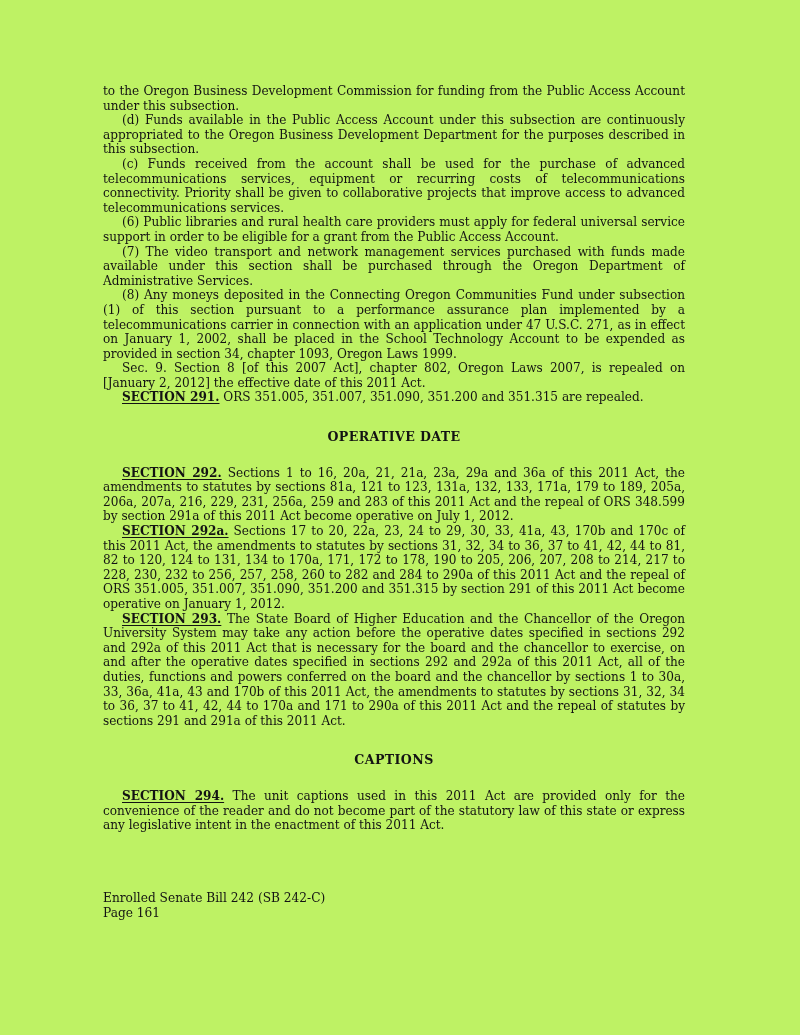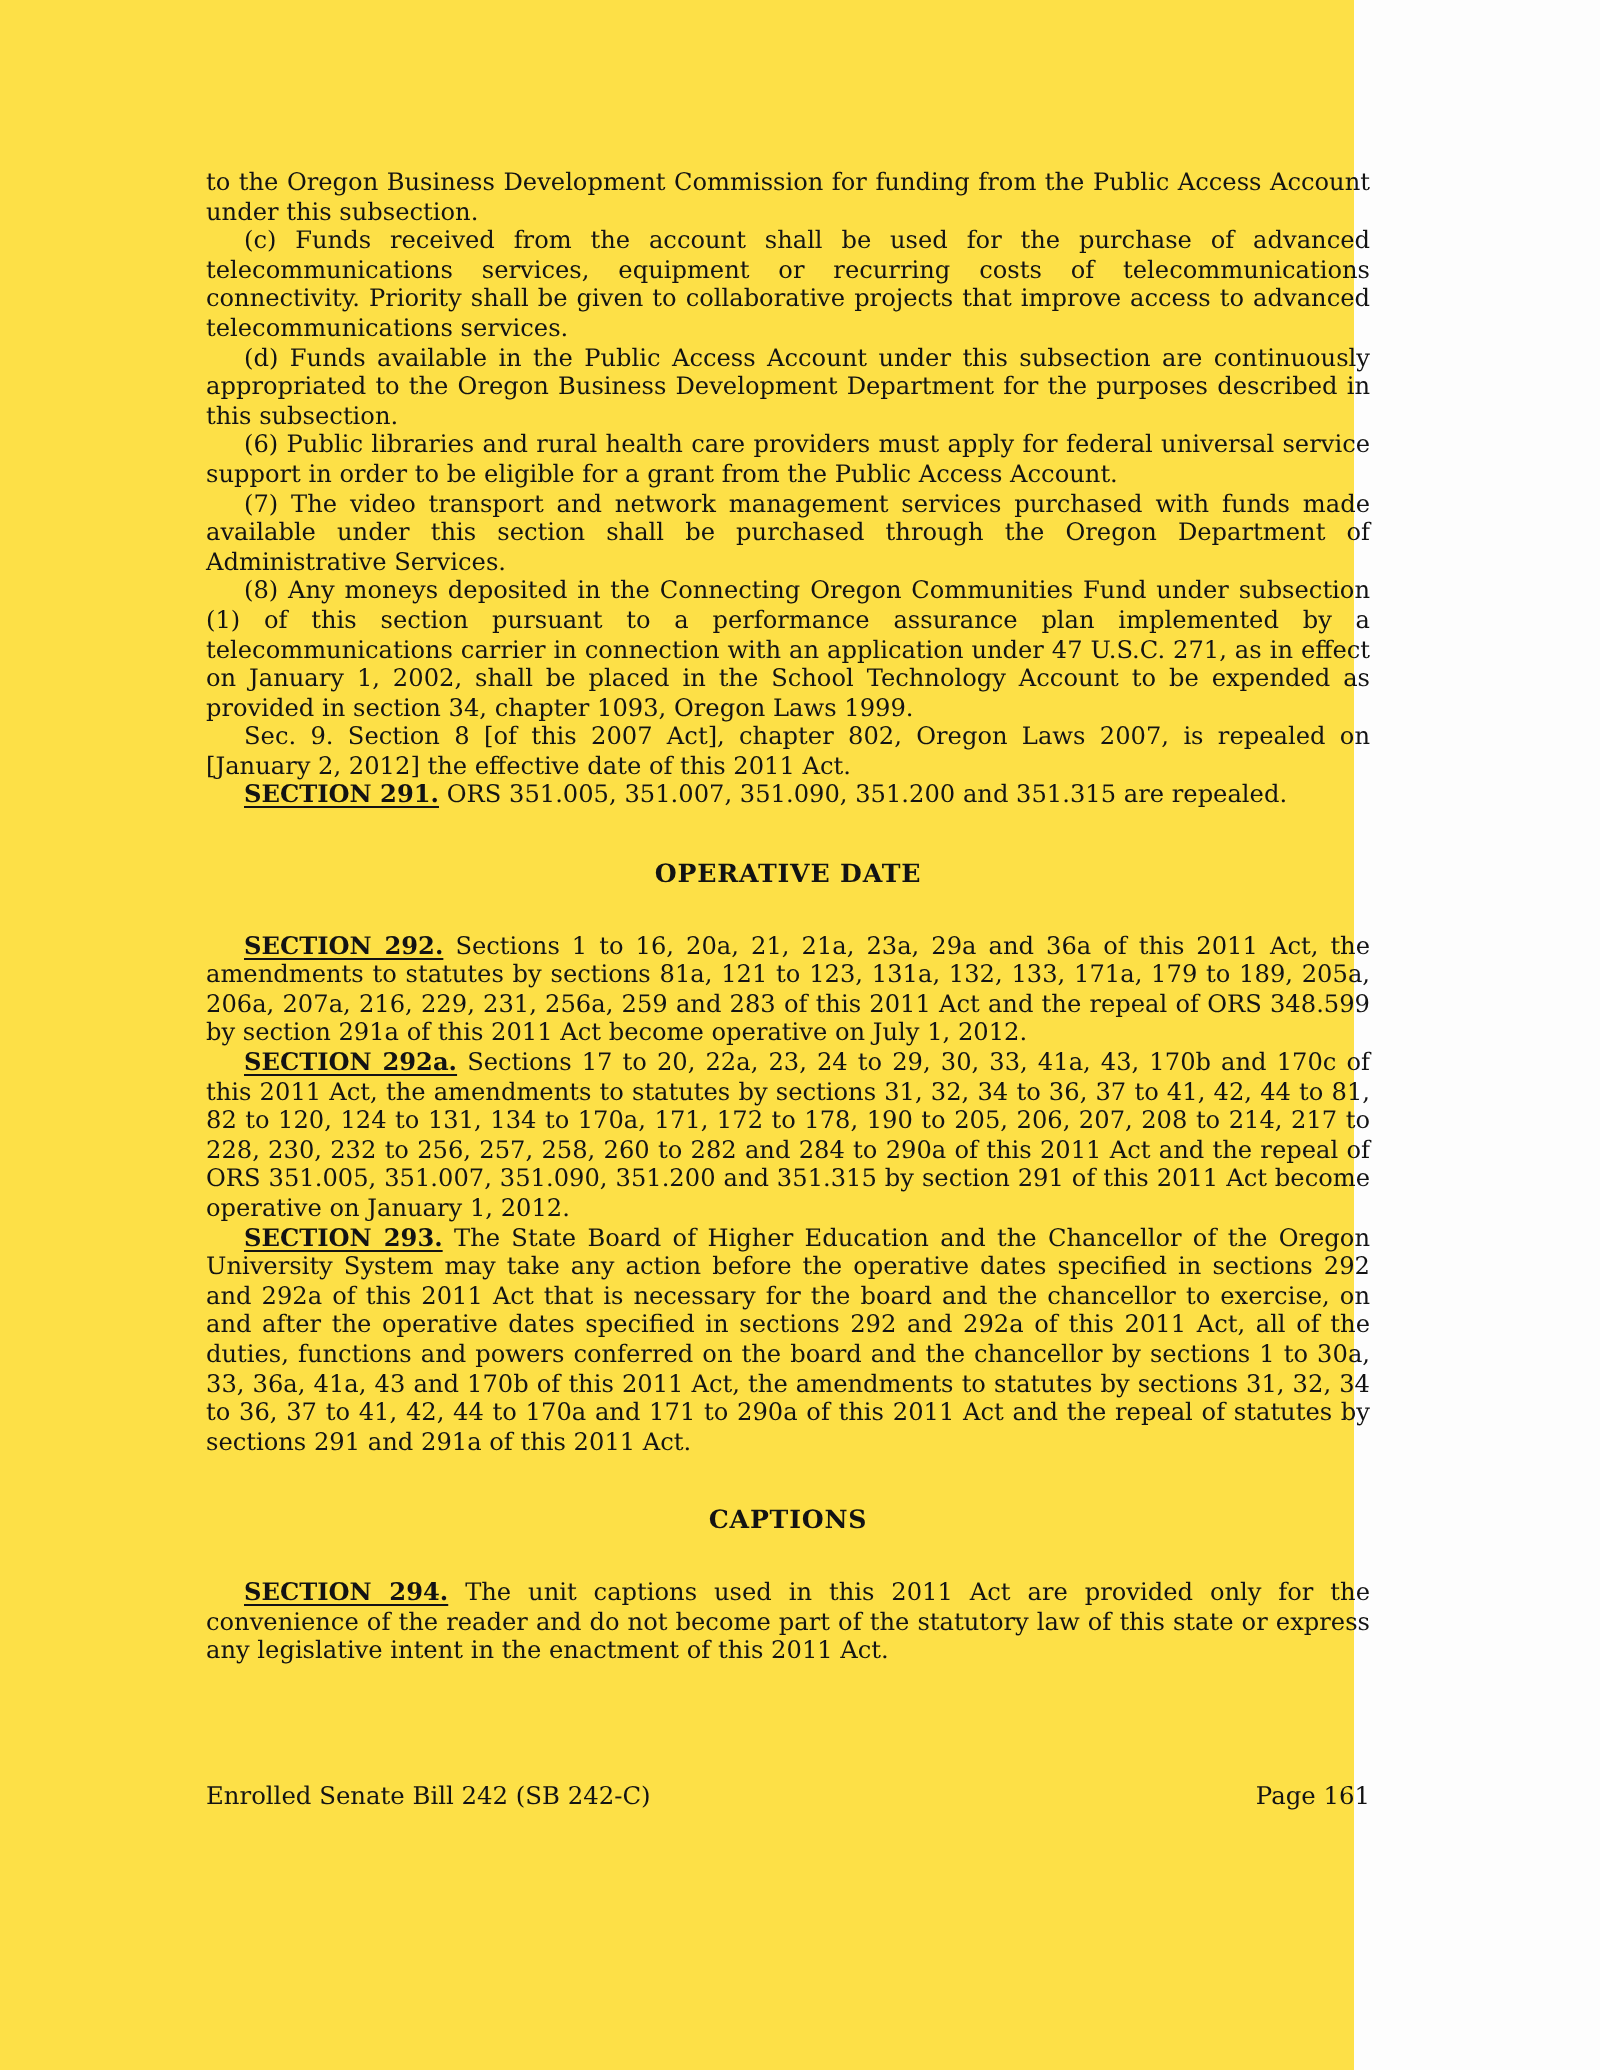--- a/index.html
+++ b/index.html
@@ -6,23 +6,23 @@
   html, body {
     width: 800px;
     height: 1035px;
     background: #fdfdfd;
     font-family: "DejaVu Serif", "Liberation Serif", serif;
     color: #131313;
     overflow: hidden;
   }
   .page {
     position: relative;
-    width: 677px;
+    width: 800px;
     height: 1035px;
-    background: #fde047;
+    background: #bef264;
   }
   .doc-body {
     position: absolute;
     left: 103px;
     top: 84px;
     width: 582px;
     font-size: 12.1px;
     line-height: 14.6px;
   }
   .para {
@@ -42,30 +42,31 @@
   }
   .footer {
     position: absolute;
     left: 103px;
     top: 891px;
     width: 582px;
     display: flex;
     justify-content: space-between;
     font-size: 12.2px;
     line-height: 14.6px;
+    flex-direction: column;
   }
 </style>
 </head>
 <body>
 
 <div class="page">
   <div class="doc-body">
       <p class="para"><span>to the Oregon Business Development Commission for funding from the Public Access Account under this subsection.</span></p>
+      <p class="para indent"><span>(d) Funds available in the Public Access Account under this subsection are continuously appropriated to the Oregon Business Development Department for the purposes described in this subsection.</span></p>
       <p class="para indent"><span>(c) Funds received from the account shall be used for the purchase of advanced telecommunications services, equipment or recurring costs of telecommunications connectivity. Priority shall be given to collaborative projects that improve access to advanced telecommunications services.</span></p>
-      <p class="para indent"><span>(d) Funds available in the Public Access Account under this subsection are continuously appropriated to the Oregon Business Development Department for the purposes described in this subsection.</span></p>
       <p class="para indent"><span>(6) Public libraries and rural health care providers must apply for federal universal service support in order to be eligible for a grant from the Public Access Account.</span></p>
       <p class="para indent"><span>(7) The video transport and network management services purchased with funds made available under this section shall be purchased through the Oregon Department of Administrative Services.</span></p>
       <p class="para indent"><span>(8) Any moneys deposited in the Connecting Oregon Communities Fund under subsection (1) of this section pursuant to a performance assurance plan implemented by a telecommunications carrier in connection with an application under 47 U.S.C. 271, as in effect on January 1, 2002, shall be placed in the School Technology Account to be expended as provided in section 34, chapter 1093, Oregon Laws 1999.</span></p>
       <p class="para indent"><span class="s-b">Sec. 9.</span><span> Section 8 [</span><span class="s-i">of this 2007 Act</span><span>]</span><span class="s-b">, chapter 802, Oregon Laws 2007,</span><span> is repealed on [</span><span class="s-i">January 2, 2012</span><span>] </span><span class="s-b">the effective date of this 2011 Act</span><span>.</span></p>
       <p class="para indent"><span class="s-bu">SECTION 291.</span><span class="s-b"> ORS 351.005, 351.007, 351.090, 351.200 and 351.315 are repealed.</span></p>
       <div class="heading">OPERATIVE DATE</div>
       <p class="para indent"><span class="s-bu">SECTION 292.</span><span class="s-b"> Sections 1 to 16, 20a, 21, 21a, 23a, 29a and 36a of this 2011 Act, the amendments to statutes by sections 81a, 121 to 123, 131a, 132, 133, 171a, 179 to 189, 205a, 206a, 207a, 216, 229, 231, 256a, 259 and 283 of this 2011 Act and the repeal of ORS 348.599 by section 291a of this 2011 Act become operative on July 1, 2012.</span></p>
       <p class="para indent"><span class="s-bu">SECTION 292a.</span><span class="s-b"> Sections 17 to 20, 22a, 23, 24 to 29, 30, 33, 41a, 43, 170b and 170c of this 2011 Act, the amendments to statutes by sections 31, 32, 34 to 36, 37 to 41, 42, 44 to 81, 82 to 120, 124 to 131, 134 to 170a, 171, 172 to 178, 190 to 205, 206, 207, 208 to 214, 217 to 228, 230, 232 to 256, 257, 258, 260 to 282 and 284 to 290a of this 2011 Act and the repeal of ORS 351.005, 351.007, 351.090, 351.200 and 351.315 by section 291 of this 2011 Act become operative on January 1, 2012.</span></p>
       <p class="para indent"><span class="s-bu">SECTION 293.</span><span class="s-b"> The State Board of Higher Education and the Chancellor of the Oregon University System may take any action before the operative dates specified in sections 292 and 292a of this 2011 Act that is necessary for the board and the chancellor to exercise, on and after the operative dates specified in sections 292 and 292a of this 2011 Act, all of the duties, functions and powers conferred on the board and the chancellor by sections 1 to 30a, 33, 36a, 41a, 43 and 170b of this 2011 Act, the amendments to statutes by sections 31, 32, 34 to 36, 37 to 41, 42, 44 to 170a and 171 to 290a of this 2011 Act and the repeal of statutes by sections 291 and 291a of this 2011 Act.</span></p>
       <div class="heading">CAPTIONS</div>

